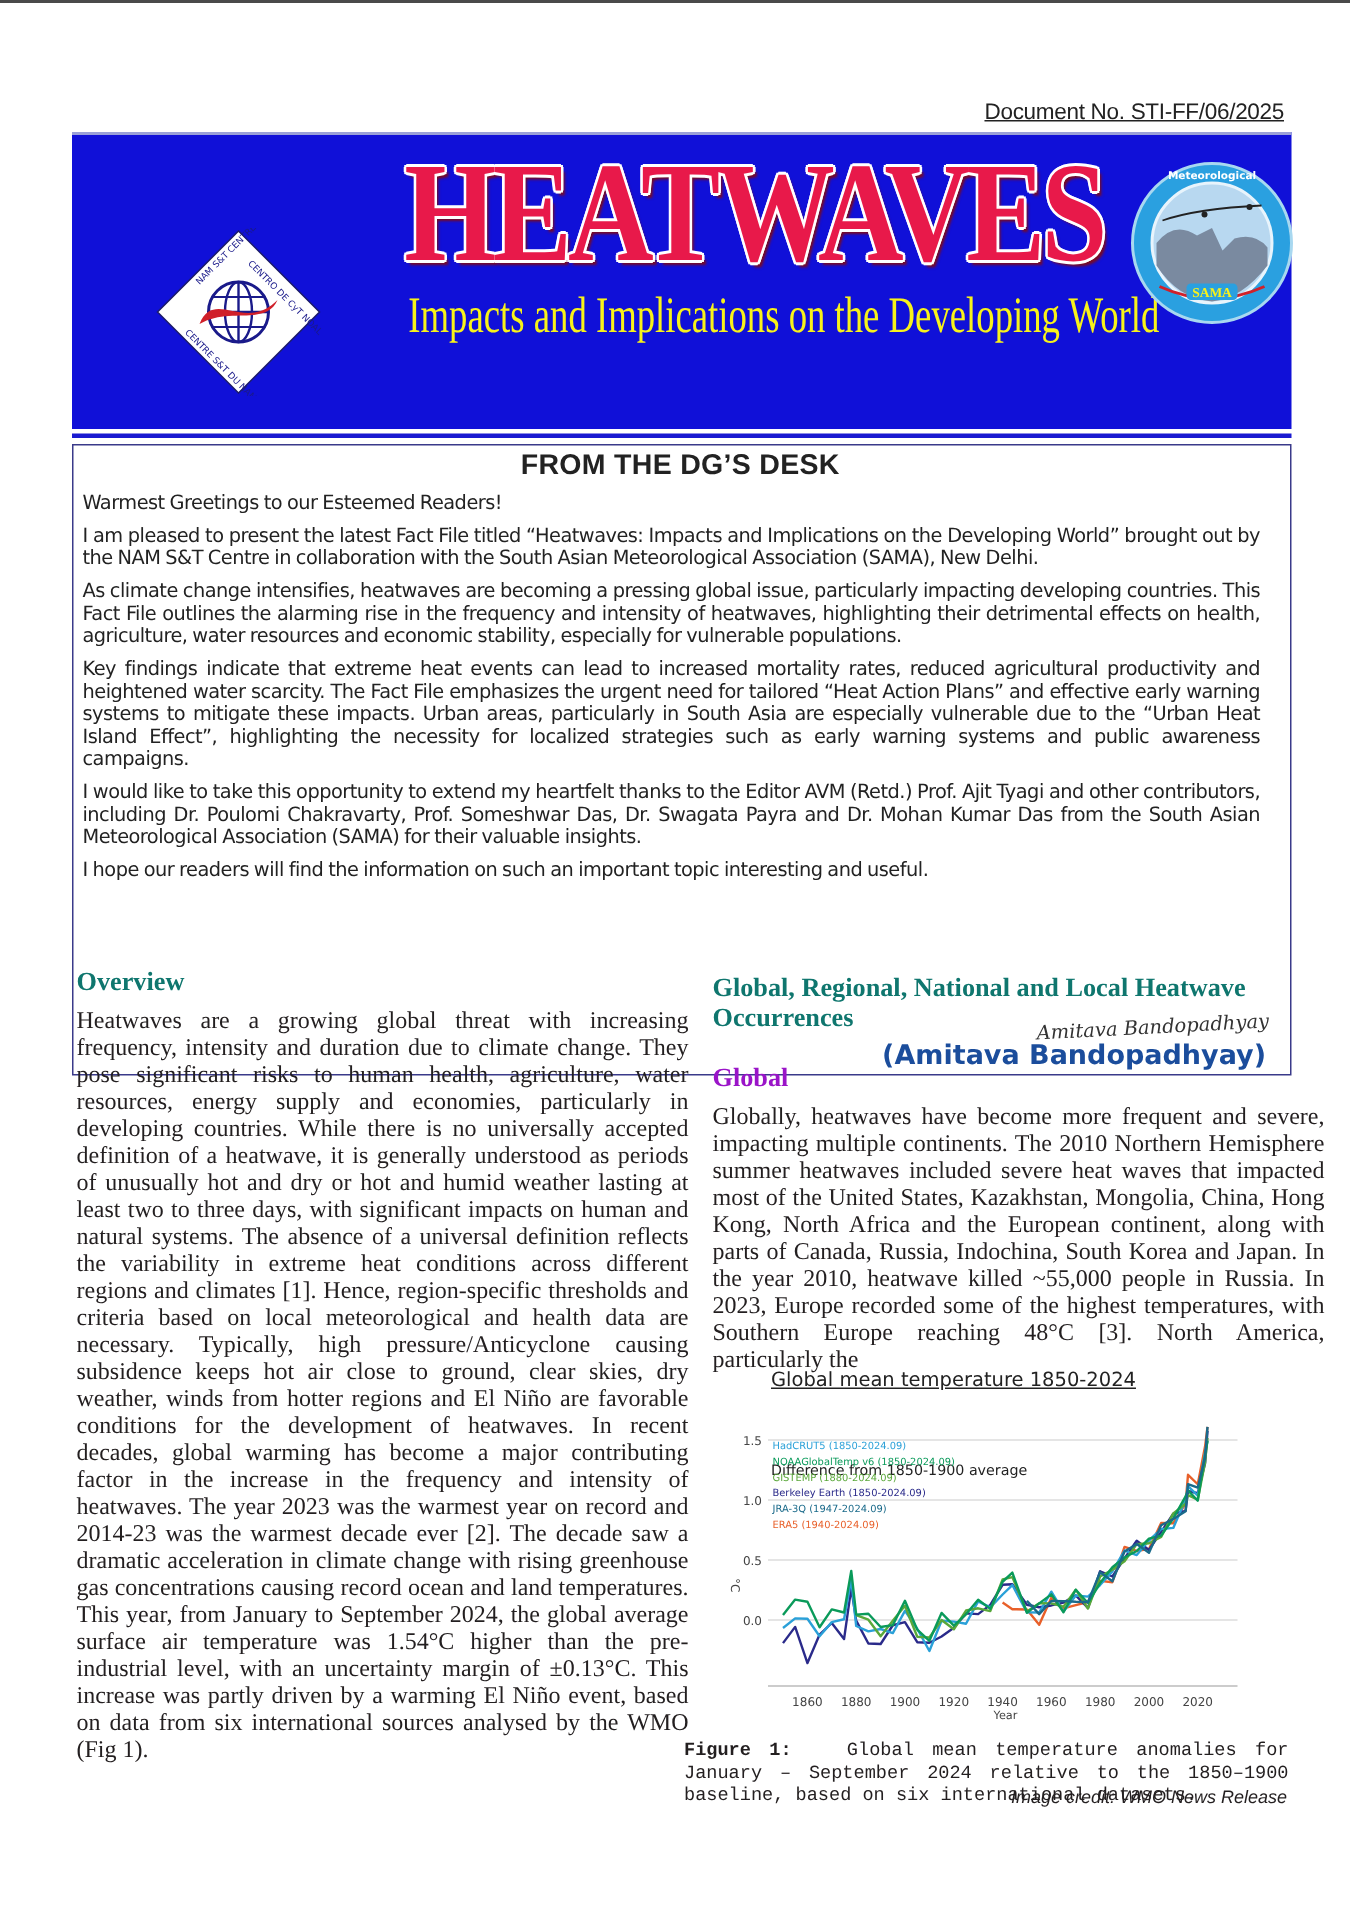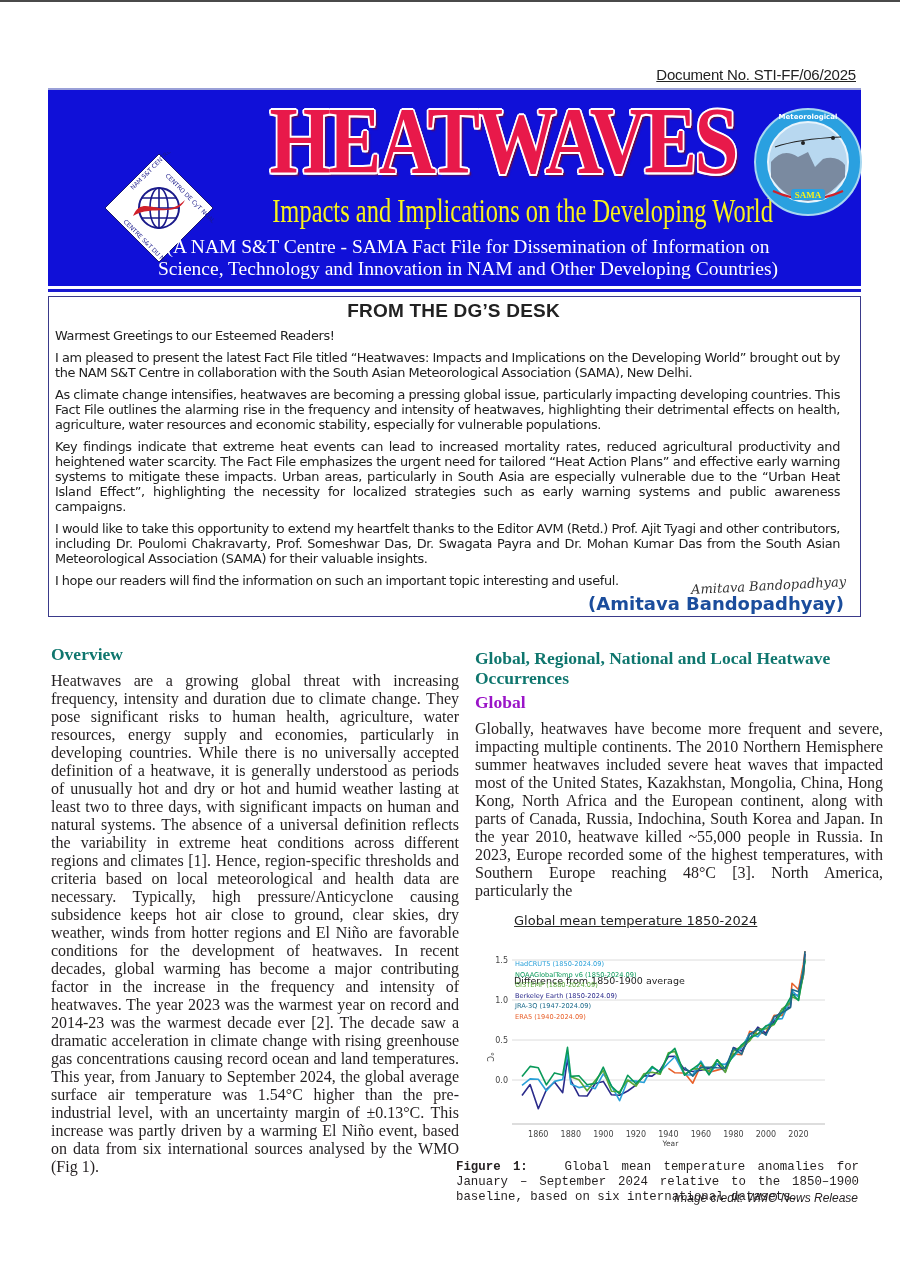--- a/index.html
+++ b/index.html
@@ -10,32 +10,32 @@
 
   .banner { position: absolute; left: 48px; top: 88px; width: 813px; height: 198px; background: #1010d8; border-top: 2px solid #9aa0d8; }
   .nam-logo { position: absolute; left: 55px; top: 62px; width: 112px; height: 112px; }
   .sama-logo { position: absolute; left: 705px; top: 17px; width: 110px; height: 110px; }
   .title { position: absolute; left: 190px; top: 2px; width: 450px; text-align: center; font-family: "Liberation Serif", serif; font-size: 92px; line-height: 96px; font-weight: bold; color: #e8194a; letter-spacing: -3px; transform: scaleX(0.86) scaleY(1.03); transform-origin: center top;
     text-shadow: 2px 0 #fff, -2px 0 #fff, 0 2px #fff, 0 -2px #fff, 1.5px 1.5px #fff, -1.5px -1.5px #fff, 1.5px -1.5px #fff, -1.5px 1.5px #fff, 3px 3px 2px #7a0a20; }
   .subtitle { position: absolute; left: 150px; top: 102px; width: 530px; text-align: center; font-family: "Liberation Serif", serif; font-size: 34px; color: #f8f21a; transform: scaleX(0.72); transform-origin: center top; white-space: nowrap; }
   .tagline { position: absolute; left: 100px; top: 146px; width: 640px; text-align: center; font-family: "Liberation Serif", serif; font-size: 19.5px; line-height: 22px; color: #fff; }
 
   .dgbar { position: absolute; left: 48px; top: 289px; width: 813px; height: 3px; background: #1a1ad0; }
-  .dgbox { position: absolute; left: 48px; top: 296px; width: 813px; height: 321px; border: 1.5px solid #3a3a8a; padding: 3px 8px 0 6px; font-family: "DejaVu Sans", sans-serif; }
+  .dgbox { position: absolute; left: 48px; top: 296px; width: 813px; height: 421px; border: 1.5px solid #3a3a8a; padding: 3px 8px 0 6px; font-family: "DejaVu Sans", sans-serif; }
   .dg-title { text-align: center; font-family: "Liberation Sans", sans-serif; font-weight: bold; font-size: 19px; color: #222; line-height: 22px; letter-spacing: 0.2px; }
   .dgbox p { font-size: 13.1px; line-height: 15px; color: #222; text-align: justify; margin-top: 7px; letter-spacing: -0.35px; word-spacing: -0.5px; transform: scaleX(0.985); transform-origin: left; }
   .dgbox p.first { margin-top: 6px; }
   .signature { position: absolute; right: 14px; bottom: 23px; font-family: "DejaVu Serif", serif; font-style: italic; font-size: 13px; color: #333; transform: rotate(-3deg); }
   .sig-name { position: absolute; right: 16px; bottom: 2px; font-family: "DejaVu Sans", sans-serif; font-weight: bold; font-size: 18px; color: #1b4d9c; margin-top: 28px; }
 
   .col { position: absolute; width: 408px; }
   .col-left { left: 51px; top: 644px; }
   .col-right { left: 475px; top: 648px; }
   h2.sec { font-family: "Liberation Serif", serif; font-weight: bold; font-size: 17.5px; line-height: 20px; color: #0f766e; }
-  h3.sub { font-family: "Liberation Serif", serif; font-weight: bold; font-size: 17.5px; color: #9a14c8; margin-top: 4px; line-height: 20px; }
+  h3.sub { font-family: "Liberation Serif", serif; font-weight: bold; font-size: 17.5px; color: #9a14c8; margin-top: 20px; line-height: 20px; }
   .body-text { font-family: "Liberation Serif", serif; font-size: 16px; line-height: 18px; text-align: justify; color: #231f20; margin-top: 8px; }
 
   .figure { position: absolute; left: 467px; top: 908px; width: 378px; height: 246px; }
   .fig-title { position: absolute; left: 47px; top: 5px; font-family: "DejaVu Sans", sans-serif; font-size: 13px; color: #222; text-decoration: underline; }
   .fig-subtitle { position: absolute; left: 47px; top: 23px; font-family: "DejaVu Sans", sans-serif; font-size: 9.5px; color: #222; margin-top: 44px; }
   .caption { position: absolute; left: 456px; top: 1160px; width: 403px; font-family: Liberation Mono, monospace; font-size: 12.4px; line-height: 15px; text-align: justify; color: #231f20; }
   .caption b { font-weight: bold; }
   .credit { position: absolute; right: 42px; top: 1191px; font-family: Liberation Sans, sans-serif; font-style: italic; font-size: 12px; color: #231f20; }
 </style>
 </head>
@@ -54,24 +54,20 @@
     <ellipse cx="56" cy="56" rx="9" ry="20" fill="none" stroke="#1a1a8a" stroke-width="1.6"></ellipse>
     <line x1="36" y1="56" x2="76" y2="56" stroke="#1a1a8a" stroke-width="1.6"></line>
     <line x1="38" y1="46" x2="74" y2="46" stroke="#1a1a8a" stroke-width="1.4"></line>
     <line x1="38" y1="66" x2="74" y2="66" stroke="#1a1a8a" stroke-width="1.4"></line>
     <line x1="56" y1="36" x2="56" y2="76" stroke="#1a1a8a" stroke-width="1.6"></line>
     <path d="M30,64 C40,40 60,70 82,48 C74,66 50,52 30,64 Z" fill="#d0202a"></path>
   </svg>
 
   <div class="title">HEATWAVES</div>
   <div class="subtitle">Impacts and Implications on the Developing World</div>
-  <div class="tagline">
-    <div>(A NAM S&amp;T Centre - SAMA Fact File for Dissemination of Information on</div>
-    <div>Science, Technology and Innovation in NAM and Other Developing Countries)</div>
-  </div>
 
   <svg class="sama-logo" viewBox="0 0 110 110">
     <circle cx="55" cy="55" r="53" fill="#2aa0e0" stroke="#a8d8f0" stroke-width="2"></circle>
     <circle cx="55" cy="55" r="40" fill="#b8d8f0" stroke="#e8f4fc" stroke-width="2"></circle>
     <path d="M18,55 Q30,40 45,50 L55,45 L62,60 L70,52 Q84,48 92,58 L92,70 Q75,92 55,94 Q32,92 18,70 Z" fill="#7a8aa0"></path>
     <path d="M22,40 Q45,32 88,30" stroke="#222" stroke-width="1.2" fill="none"></path>
     <circle cx="50" cy="36" r="2" fill="#222"></circle>
     <circle cx="80" cy="31" r="2" fill="#222"></circle>
     <path d="M20,84 Q55,100 90,84" stroke="#d0202a" stroke-width="2" fill="none"></path>
     <rect x="38" y="82" width="34" height="11" rx="3" fill="#2aa0e0"></rect>

